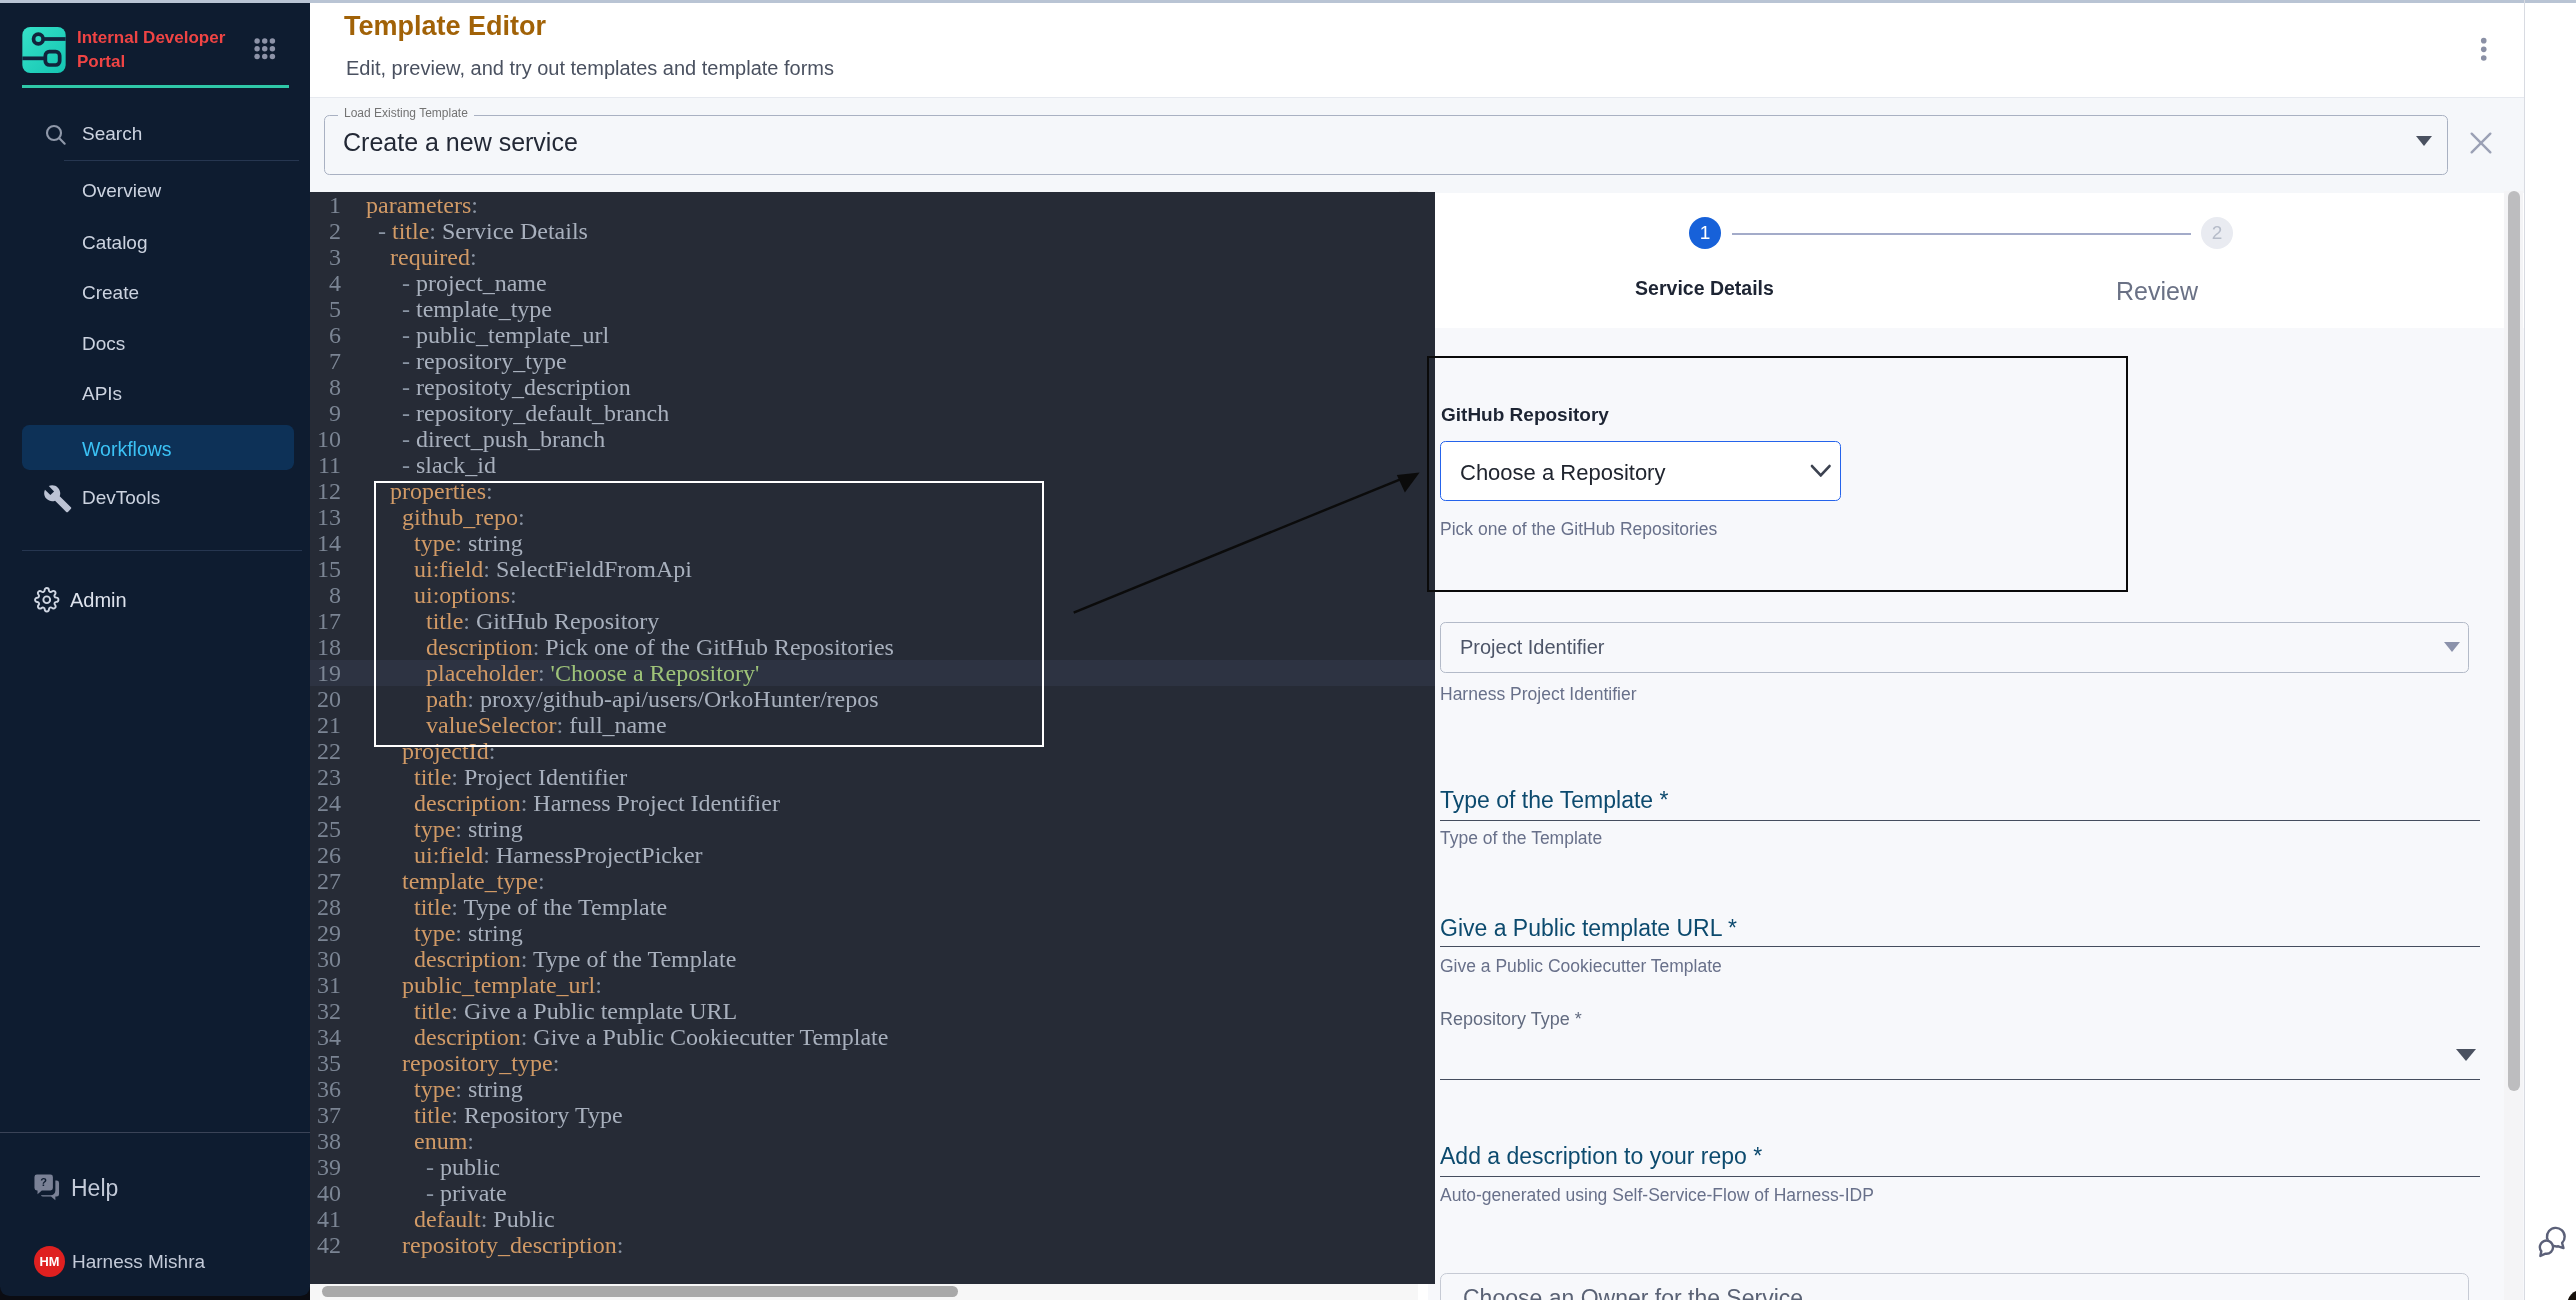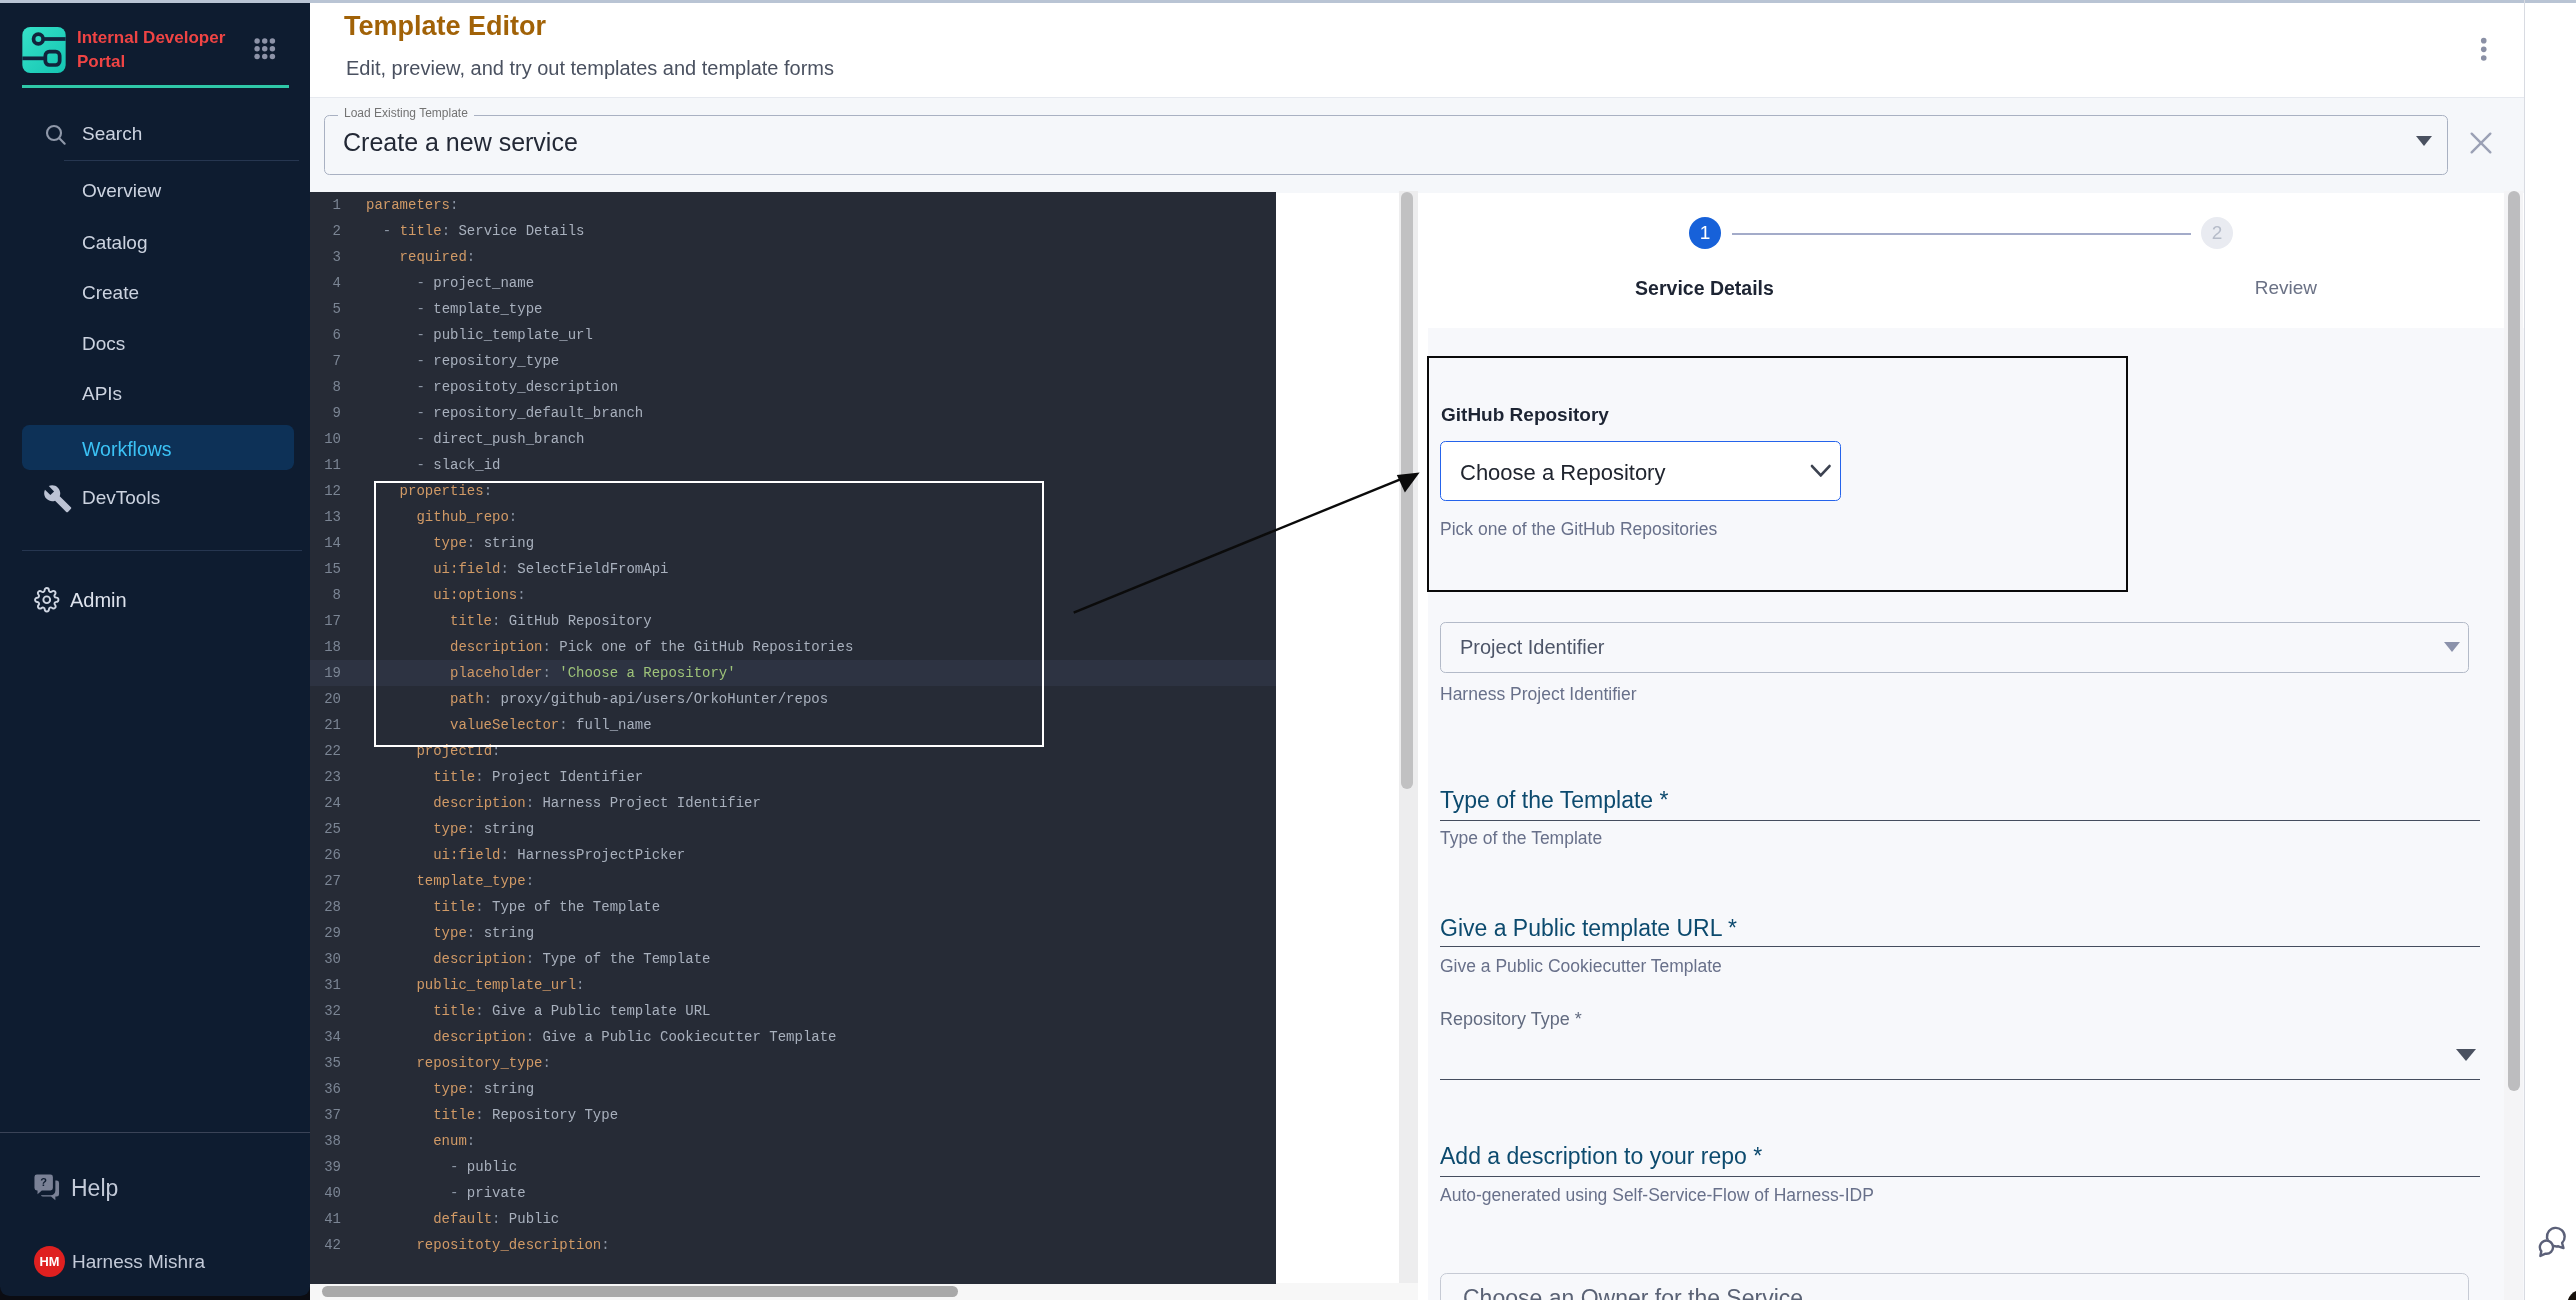--- a/index.html
+++ b/index.html
@@ -19,40 +19,40 @@
 
 #h1{left:344px;top:11.4px;font-size:27px;font-weight:bold;color:#a16207}
 #sub{left:346px;top:57px;font-size:20px;color:#4a5160}
 
 #band{left:310px;top:97px;width:2214px;height:96px;background:#f5f7fa;border-top:1.3px solid #e6e9ef}
 #fset{left:324px;top:115px;width:2124px;height:60px;border:1.3px solid #a9b1c2;border-radius:5.4px}
 #flegend{left:338px;top:106px;background:#f5f7fa;padding:0 6px;font-size:12px;color:#737373}
 #fval{left:343px;top:128px;font-size:25px;color:#232936}
 #fcaret{left:2416px;top:136px;width:0;height:0;border-left:8px solid transparent;border-right:8px solid transparent;border-top:10.7px solid #4a5160}
 
-#codewrap{left:310px;top:192px;width:966px;height:1092px;background:#262b36;overflow:hidden;font-family:Liberation Mono, monospace;font-size:14px;line-height:26px;z-index:1}
+#codewrap{left:310px;top:192px;width:1125px;height:1092px;background:#262b36;overflow:hidden;font-family:Liberation Serif, serif;font-size:24px;line-height:26px;z-index:1}
 .r{position:relative;height:26px;white-space:pre}
 .r.hl{background:#2d3342}
 .ln{display:inline-block;width:31px;text-align:right;color:#7b8594}
 .cd{margin-left:25px}
 b{font-weight:normal;font-style:normal}
 b.k{color:#d19a66}b.p{color:#8b95a4}b.v{color:#a8b0bd}b.s{color:#9ec379}
 #whitebox{left:374px;top:481px;width:670px;height:266px;border:2.7px solid #fff;z-index:3}
 
 #vtrack{left:1399px;top:191px;width:19px;height:1092px;background:#ededee}
 #vthumb{left:1401px;top:192px;width:12px;height:597px;border-radius:6px;background:#c1c1c2}
 #htrack{left:310px;top:1283px;width:1108px;height:18px;background:#f7f7f7}
 #hthumb{left:322px;top:1286px;width:636px;height:11.4px;border-radius:5.4px;background:#a9a9a9}
 
 #formbg{left:1428px;top:328px;width:1096px;height:973px;background:#f7f8fb}
 #step1{left:1689px;top:217px;width:32px;height:32px;border-radius:50%;background:#1761d9;color:#fff;font-size:19px;font-weight:300;text-align:center;line-height:32px}
 #stepline{left:1732px;top:233px;width:459px;height:2px;background:#a3abc9}
 #step2{left:2201px;top:217px;width:32px;height:32px;border-radius:50%;background:#e9ebf1;color:#b6bcc9;font-size:19px;text-align:center;line-height:32px}
 #steplab1{left:1604px;top:277px;width:201px;text-align:center;font-size:19.5px;font-weight:600;color:#1d2433}
-#steplab2{left:2116px;top:277px;width:201px;text-align:right;font-size:19px;color:#6a7185}
+#steplab2{left:2116px;top:277px;width:201px;text-align:left;font-size:25px;color:#6a7185}
 #blackbox{left:1427px;top:356px;width:701px;height:236px;border:2.7px solid #0a0a0a;z-index:2}
 #ghlabel{left:1441px;top:404px;font-size:19px;font-weight:bold;color:#1d2433}
 #bluesel{left:1440px;top:441px;width:401px;height:60px;background:#fff;border:1.3px solid #2563eb;border-radius:5.4px;z-index:3}
 #blueseltext{left:19px;top:17.5px;font-size:22px;color:#20252f;position:absolute}
 #pick{left:1440px;top:519px;font-size:17.5px;color:#68708a}
 #pisel{left:1440px;top:622px;width:1029px;height:51px;border:1.3px solid #b3bac8;border-radius:5.4px}
 #pitext{left:1460px;top:636px;font-size:20px;color:#4d5568}
 #picaret{left:2444px;top:642px;width:0;height:0;border-left:8.7px solid transparent;border-right:8.7px solid transparent;border-top:10px solid #8b92ab}
 #pihelp{left:1440px;top:684px;font-size:17.5px;color:#68708a}
 .biglab{font-size:23px;color:#0c4a6e}

